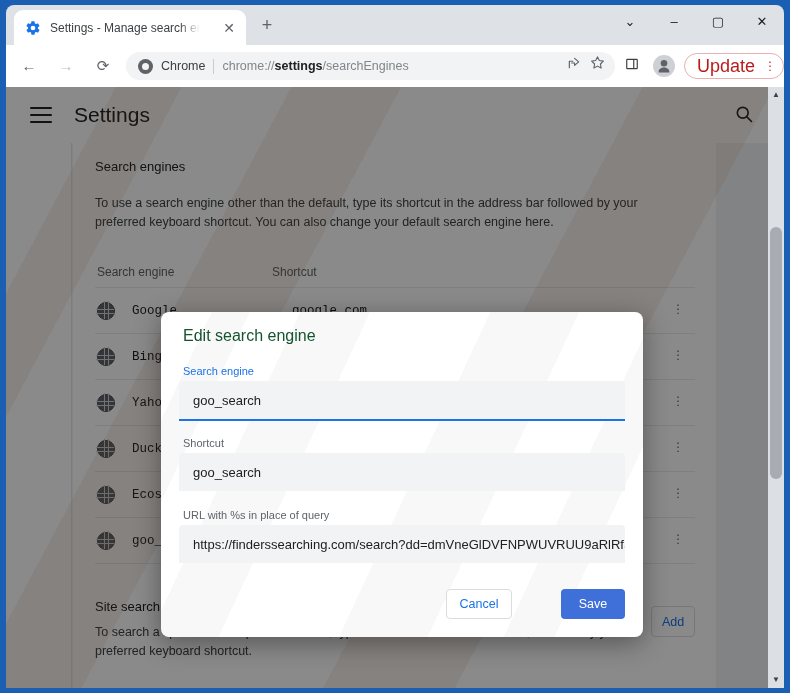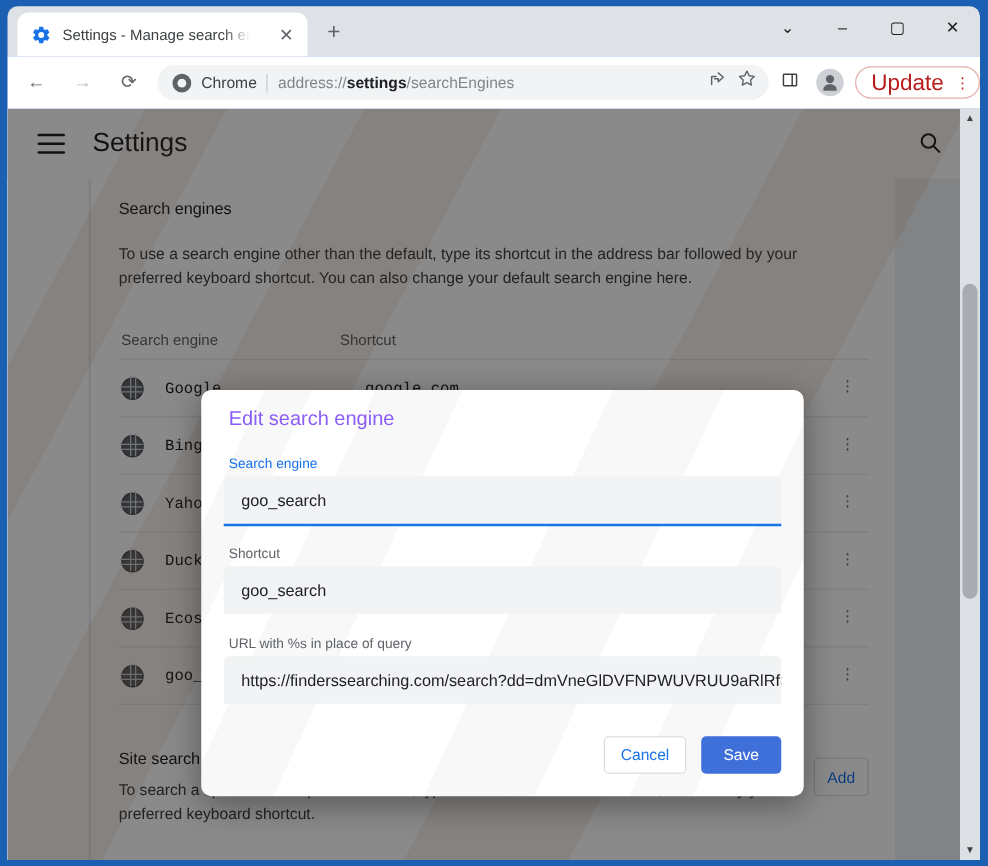--- a/index.html
+++ b/index.html
@@ -263,21 +263,21 @@
   #dialog-watermark {
     position: absolute; inset: 0; pointer-events: none; opacity: 0.055;
     background:
       linear-gradient(115deg, transparent 0 8%, #7a7f86 8% 14%, transparent 14% 22%,
                                #7a7f86 22% 33%, transparent 33% 52%,
                                #7a7f86 52% 66%, transparent 66% 78%,
                                #7a7f86 78% 86%, transparent 86%);
   }
   #dialog-title {
     position: absolute; left: 22px; top: 15px;
-    font-size: 16px; color: #8b5cf6;
+    font-size: 16px; color: #14532d;
   }
   .field-label {
     position: absolute; left: 22px;
     font-size: 11px;
   }
   .field-box {
     position: absolute; left: 18px;
     width: 446px; height: 38px;
     background: #f1f3f4;
     border-radius: 4px 4px 0 0;
@@ -304,21 +304,21 @@
   #cancel-button {
     width: 66px; height: 30px;
     border: 1px solid #dadce0; border-radius: 4px; background: #fff;
     color: #1a73e8; font-size: 12.5px;
     display: flex; align-items: center; justify-content: center; cursor: pointer;
   }
   #save-button {
     width: 64px; height: 30px;
     border: none; border-radius: 4px; background: #3f6fd8;
     color: #ffffff; font-size: 12.5px;
-    display: flex; align-items: center; justify-content: center; cursor: pointer;
+    display: flex; align-items: center; justify-content: center; cursor: pointer; margin-left: 37px;
   }
 
   
   #page-watermark {
     position: absolute; inset: 0; z-index: 30; pointer-events: none; opacity: 0.10;
     background:
       linear-gradient(118deg, transparent 0 10%, #b06a3a 10% 16%, transparent 16% 26%,
                                #b06a3a 26% 36%, transparent 36% 58%,
                                #b06a3a 58% 70%, transparent 70%);
   }
@@ -350,21 +350,21 @@
 
   <div id="toolbar">
     <div class="navbtn" id="nav-back">←</div>
     <div class="navbtn" id="nav-forward">→</div>
     <div class="navbtn" id="nav-reload">⟳</div>
 
     <div id="omnibox">
       <span id="chrome-brand-icon"></span>
       <span id="omnibox-scope">Chrome</span>
       <span id="omnibox-sep"></span>
-      <span id="omnibox-url"><span>address://</span><b>settings</b><span>/searchEngines</span></span>
+      <span id="omnibox-url"><span>chrome://</span><b>settings</b><span>/searchEngines</span></span>
       <span id="omnibox-actions">
         <span class="omniact">
           <svg width="14" height="14" viewBox="0 0 24 24" fill="none" stroke="#5f6368" stroke-width="2" stroke-linecap="round" stroke-linejoin="round">
             <path d="M4 20V9h6"></path>
               <path d="M13 4l7 6-7 6v-4H8"></path>
           </svg>
         </span>
         <span class="omniact">
           <svg width="15" height="15" viewBox="0 0 24 24" fill="none" stroke="#5f6368" stroke-width="1.8" stroke-linejoin="round">
             <path d="M12 3l2.9 5.9 6.5.9-4.7 4.6 1.1 6.5L12 17.8 6.2 20.9l1.1-6.5L2.6 9.8l6.5-.9z"></path>

